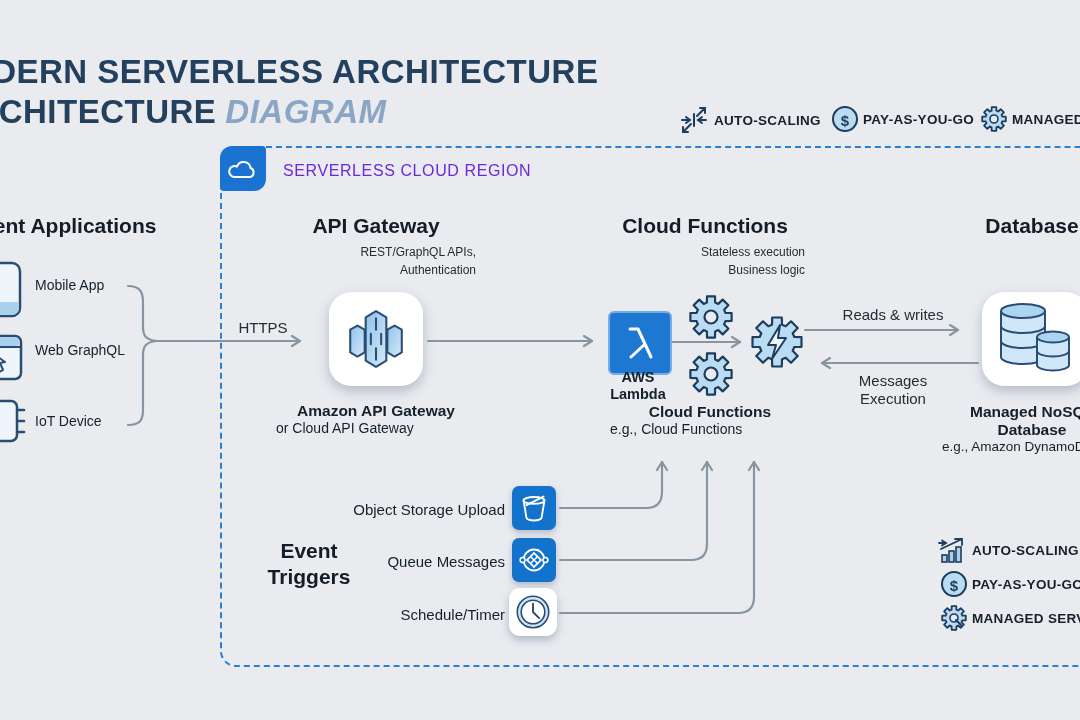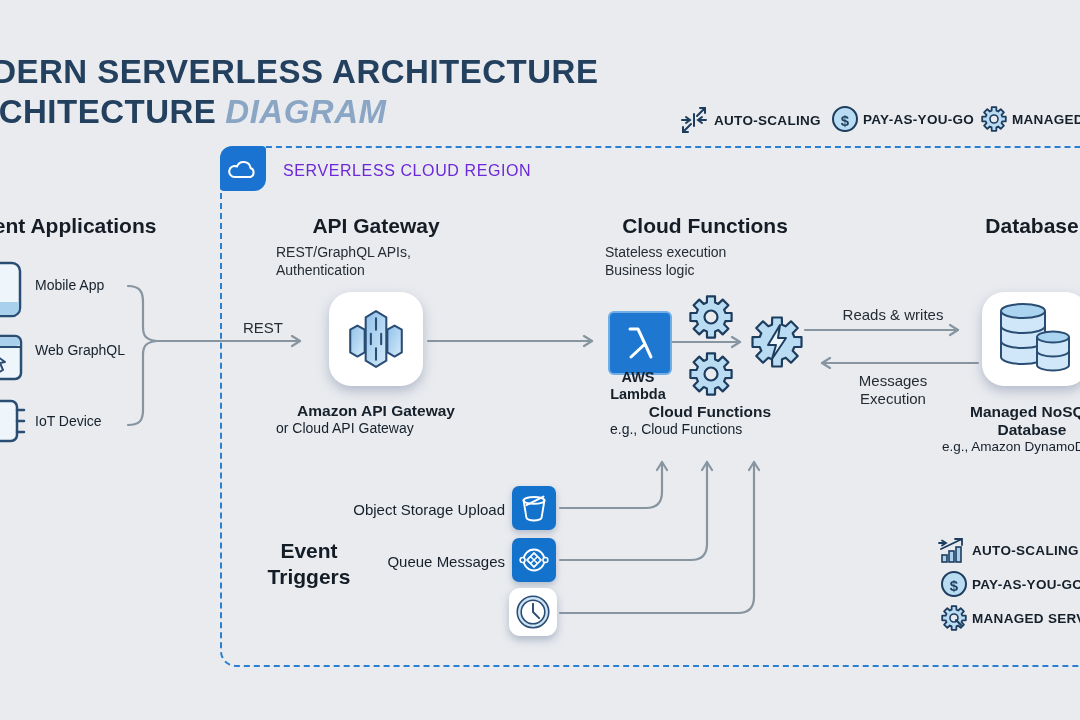--- a/index.html
+++ b/index.html
@@ -10,21 +10,21 @@
   .accent{color:#8aa6c4;margin-left:9px;font-style:italic;}
   .badge{position:absolute;display:flex;align-items:center;gap:4px;font-weight:bold;
          font-size:13.5px;letter-spacing:.3px;color:#15202b;white-space:nowrap;}
   .region{position:absolute;left:220px;top:146px;width:890px;height:517px;
           border:2.5px dashed #2b7fd0;border-radius:16px;}
   .region-tab{position:absolute;left:220px;top:146px;width:46px;height:45px;background:#1a73d1;
           border-radius:12px 4px 12px 4px;display:flex;align-items:center;justify-content:center;}
   .region-label{position:absolute;left:276px;top:162px;font-weight:normal;font-size:16px;
           letter-spacing:.6px;color:#6d28d9;white-space:nowrap;margin-left:7px;}
   .hd{position:absolute;font-weight:bold;font-size:21px;color:#141c26;white-space:nowrap;text-align:center;}
-  .sub{position:absolute;font-size:14px;color:#262c33;text-align:left;line-height:17.5px;white-space:nowrap;}
+  .sub{position:absolute;font-size:12px;color:#262c33;text-align:right;line-height:17.5px;white-space:nowrap;}
   .cap1{position:absolute;font-weight:bold;font-size:15.5px;text-align:center;white-space:nowrap;}
   .cap2{position:absolute;font-size:14px;text-align:left;white-space:nowrap;}
   .wbox{position:absolute;background:#fff;border-radius:22px;
         box-shadow:0 5px 12px rgba(125,140,165,.5);display:flex;align-items:center;justify-content:center;}
   .lambda-box{position:absolute;left:608px;top:311px;width:60px;height:60px;background:#1e78d2;
         border:2px solid #72aee6;border-radius:6px;display:flex;align-items:center;justify-content:center;}
   .clabel{position:absolute;left:35px;font-size:14px;color:#15202b;white-space:nowrap;}
   .trig-label{position:absolute;left:265px;width:240px;text-align:right;font-size:15px;white-space:nowrap;}
   .trig-icon{position:absolute;left:512px;width:44px;height:44px;background:#1372cc;border-radius:7px;
         box-shadow:0 3px 6px rgba(125,140,165,.5);display:flex;align-items:center;justify-content:center;}
@@ -140,21 +140,21 @@
     <g stroke="#2a4d73" stroke-width="2.5" stroke-linecap="round">
       <path d="M35,14 H42"></path>
         <path d="M35,25 H42"></path>
         <path d="M35,36 H42"></path>
     </g>
   </svg>
   <div class="clabel" style="top:277px">Mobile App</div>
   <div class="clabel" style="top:342px">Web GraphQL</div>
   <div class="clabel" style="top:413px">IoT Device</div>
 
-  <div class="arrow-label" style="left:235px;top:319px;width:56px">REST</div>
+  <div class="arrow-label" style="left:235px;top:319px;width:56px">HTTPS</div>
 
   <div class="wbox" style="left:329px;top:292px;width:94px;height:94px">
     <svg width="66" height="66" viewBox="0 0 64 64">
       <g fill="url(#gwg2)" stroke="#2a4d73" stroke-width="2" stroke-linejoin="round">
         <defs>
             <linearGradient id="gwg2" x1="0" y1="0" x2="1" y2="1">
           <stop offset="0" stop-color="#8fc1ea"></stop>
               <stop offset="1" stop-color="#d6ebf9"></stop>
         </linearGradient>
           </defs>
@@ -204,20 +204,21 @@
   <div class="cap1" style="left:942px;top:403px;width:180px">Managed NoSQL</div>
   <div class="cap1" style="left:942px;top:421px;width:180px">Database</div>
   <div class="cap2" style="left:942px;top:439px;width:180px;font-size:13.5px">e.g., Amazon DynamoDB</div>
 
   <div class="evt-hd">
     <div>Event</div>
     <div>Triggers</div>
   </div>
   <div class="trig-label" style="top:501px">Object Storage Upload</div>
   <div class="trig-label" style="top:553px">Queue Messages</div>
+  <div class="trig-label" style="top:606px">Schedule/Timer</div>
 
   <div class="trig-icon" style="top:486px">
     <svg width="38" height="38" viewBox="0 0 40 40">
       <g fill="none" stroke="#fff" stroke-width="2" stroke-linecap="round">
         <path d="M9,12 L12,30 A8,3.2 0 0 0 28,30 L31,12"></path>
         <ellipse cx="20" cy="12" rx="11" ry="3.6"></ellipse>
         <path d="M12,17 L30,8"></path>
       </g>
     </svg>
   </div>

